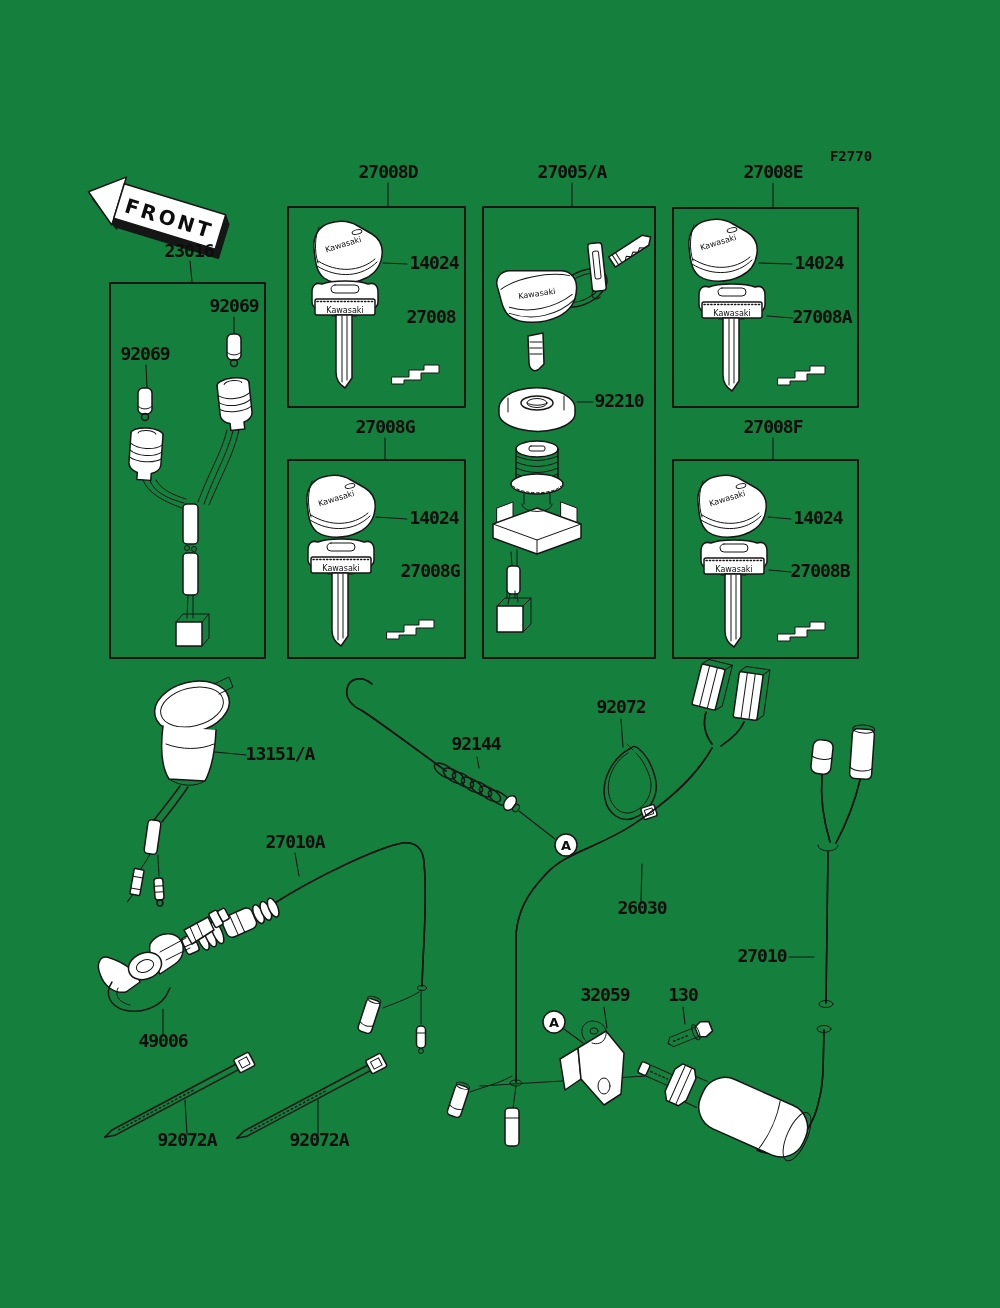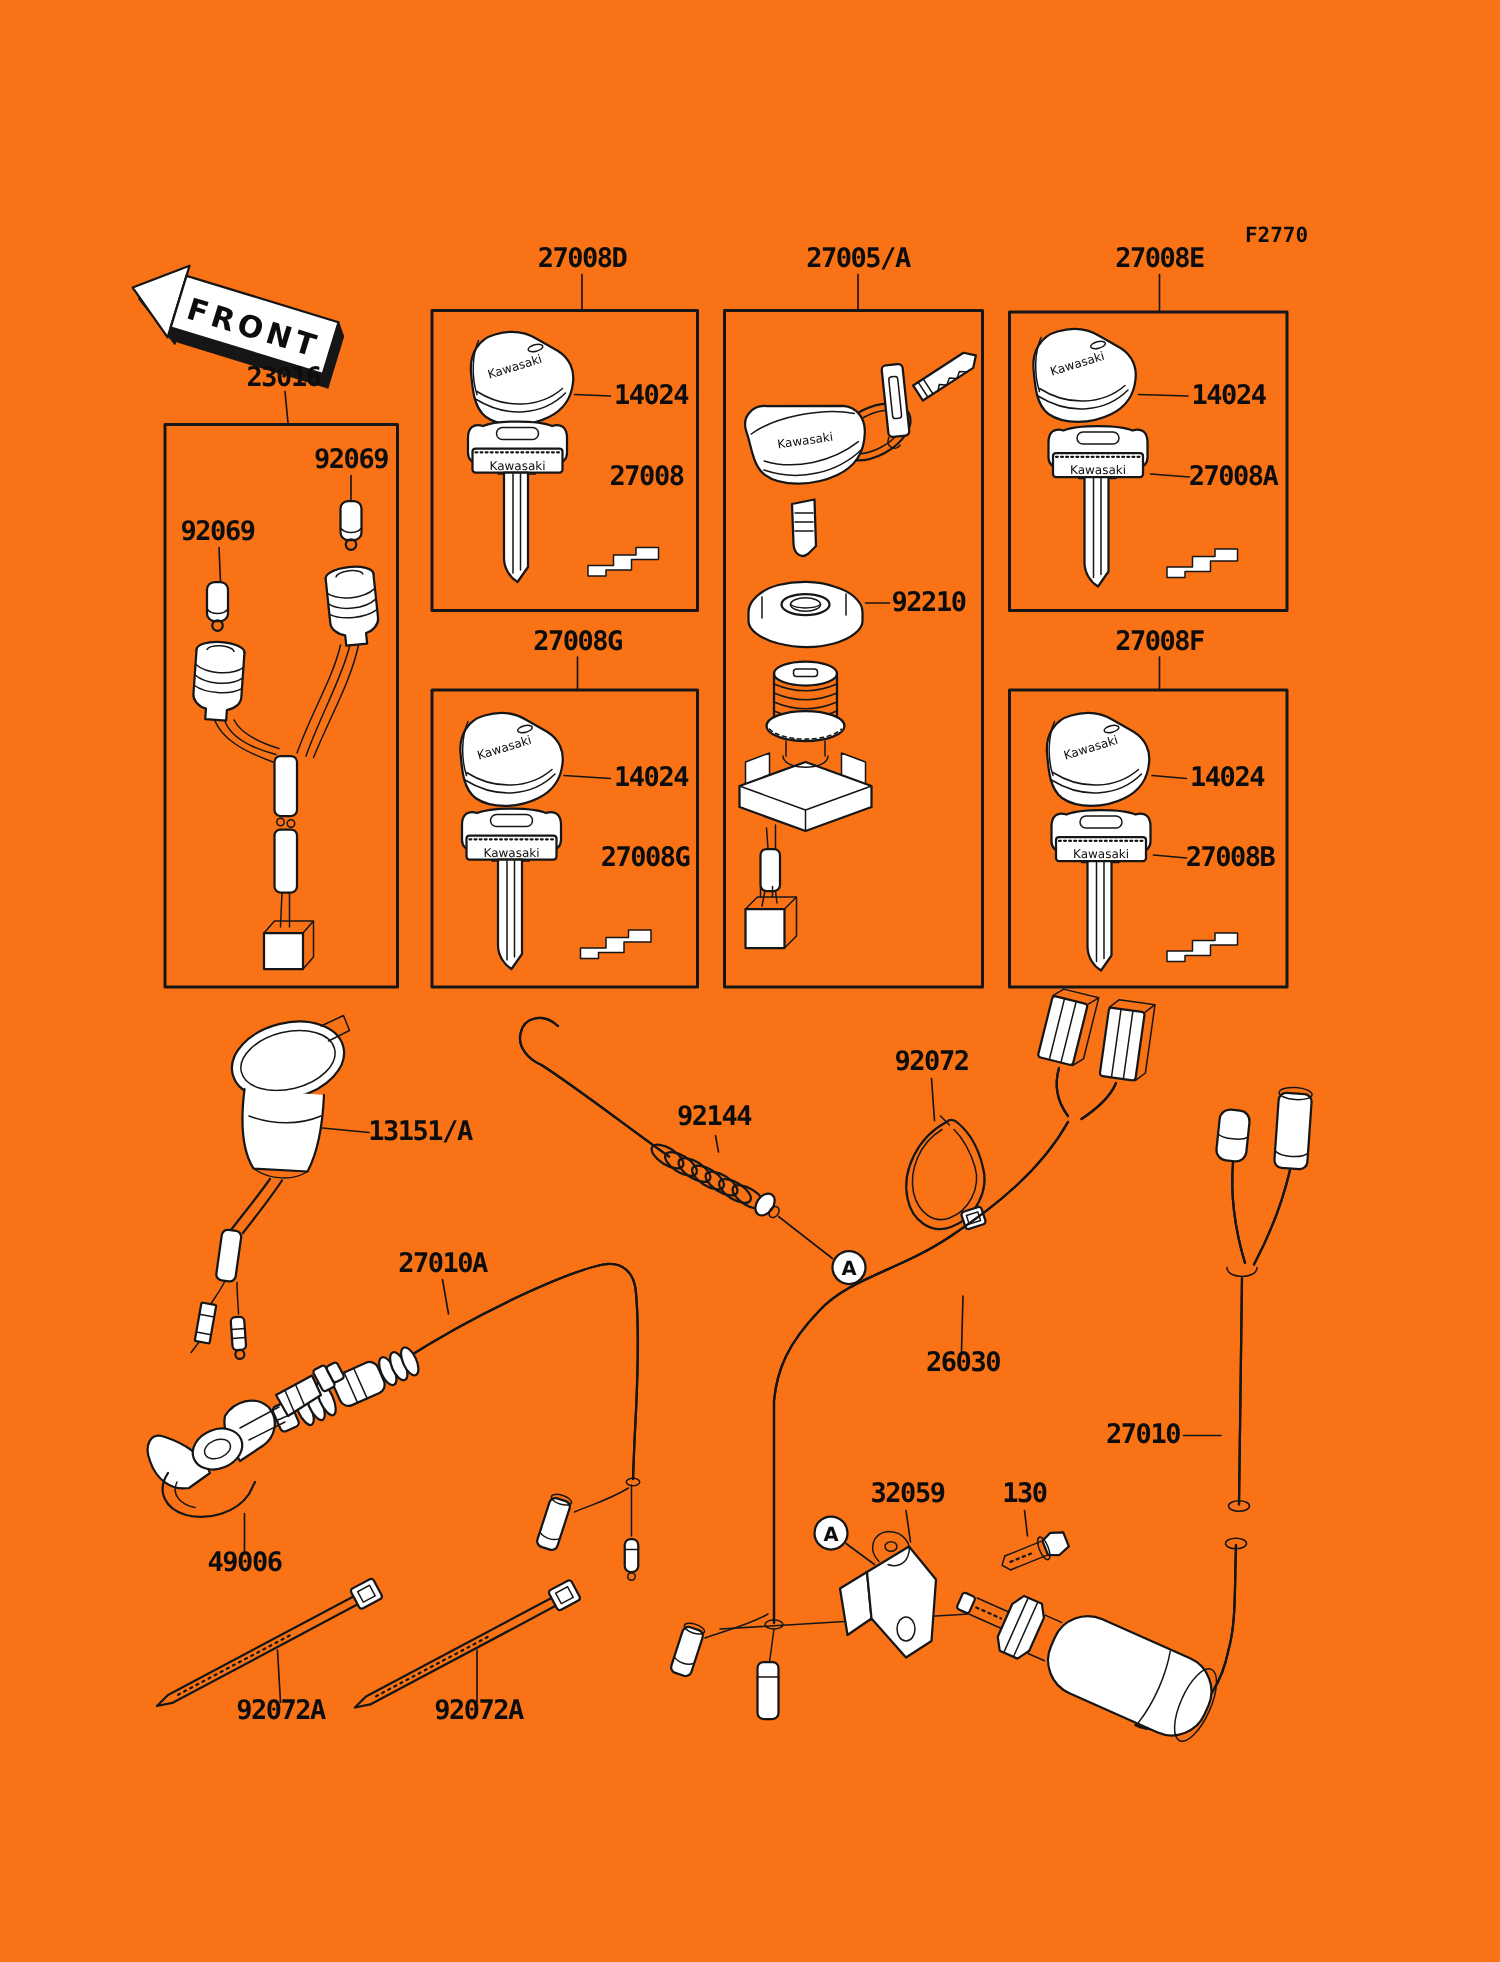--- a/index.html
+++ b/index.html
@@ -1,16 +1,16 @@
 <!DOCTYPE html>
 <html><head>
 <meta charset="utf-8">
 <style>
   html,body{margin:0;padding:0;background:#e8e8e8}
-  .stage{position:relative;width:1000px;height:1308px;background:#f97316;overflow:hidden;
+  .stage{position:relative;width:1000px;height:1308px;background:#15803d;overflow:hidden;
          font-family:"DejaVu Sans",sans-serif}
   .stage svg{position:absolute;left:0;top:0}
   .art *{fill:none;stroke:#161616;stroke-width:1.5;stroke-linecap:round;stroke-linejoin:round}
   .art .w{fill:#ffffff}
   .art .dk{fill:#161616;stroke:#161616;stroke-width:.8}
   .art text{stroke:none;fill:#0d0d0d}
   .lbl{font:700 18px "DejaVu Sans Mono",monospace;text-anchor:middle;letter-spacing:-1px}
   .lbl-sm{font:700 14px "DejaVu Sans Mono",monospace;text-anchor:middle;letter-spacing:0}
   .brand{font:400 8px "DejaVu Sans",sans-serif;text-anchor:middle}
   .front-txt{font:700 20px "DejaVu Sans",sans-serif;text-anchor:middle;letter-spacing:3px;fill:#0d0d0d}

